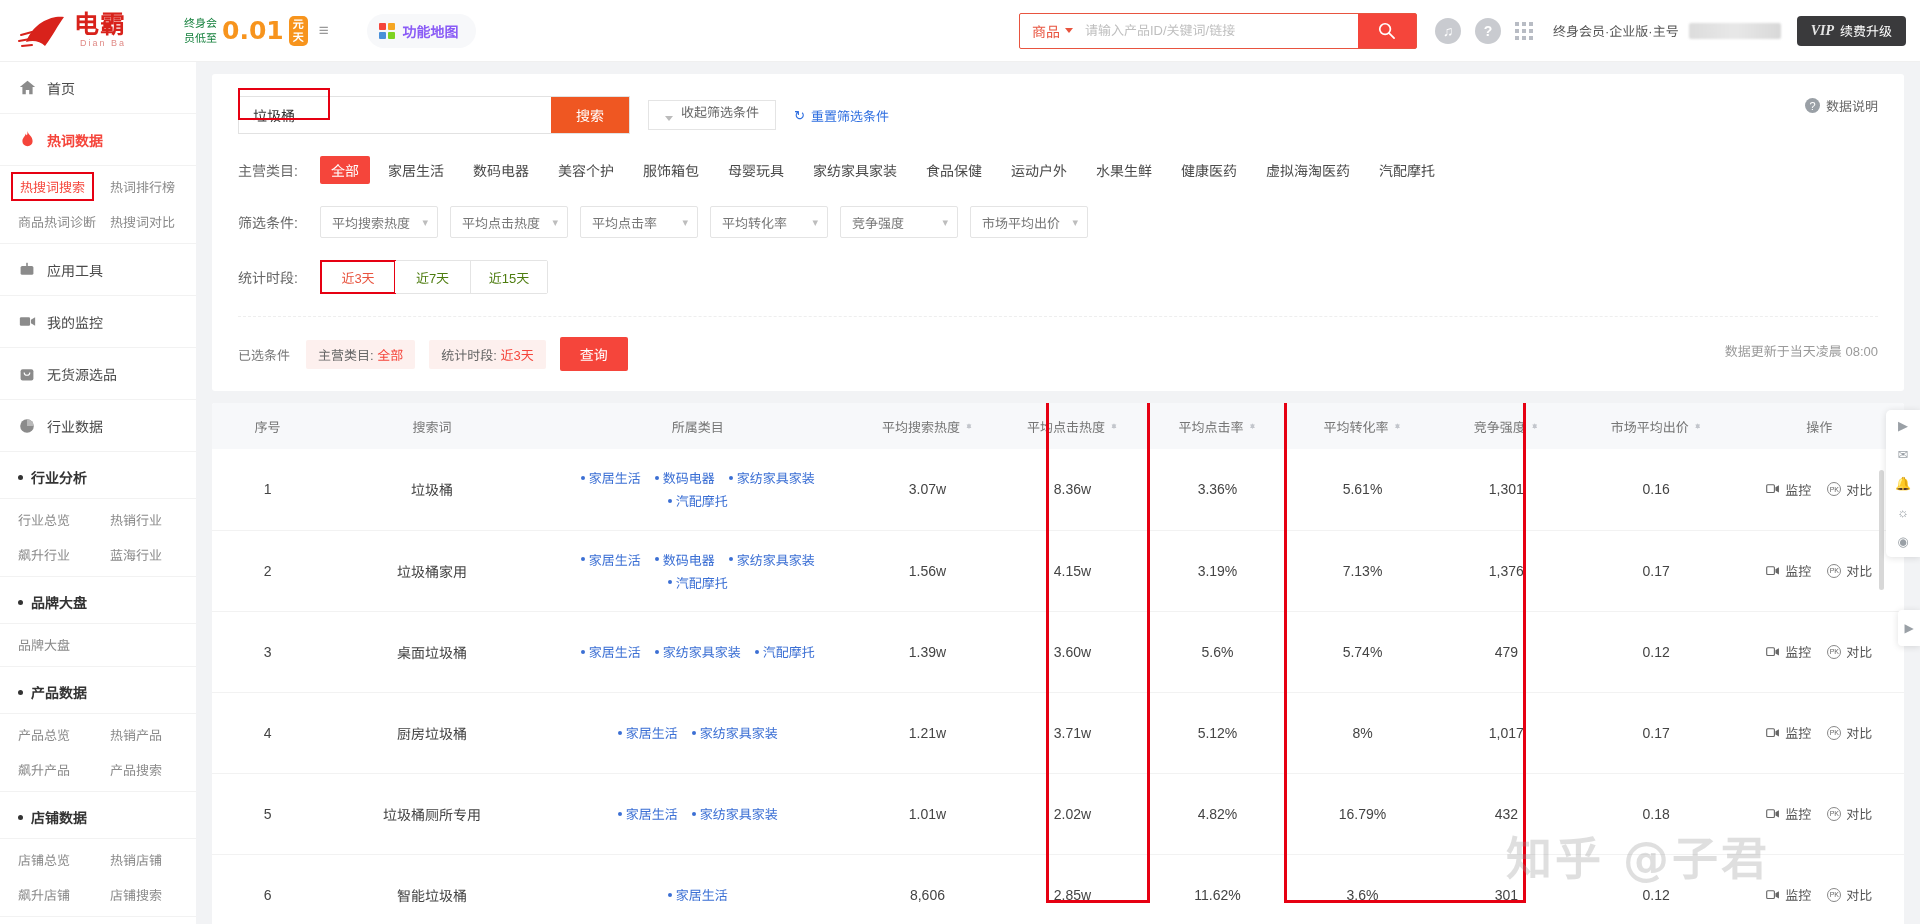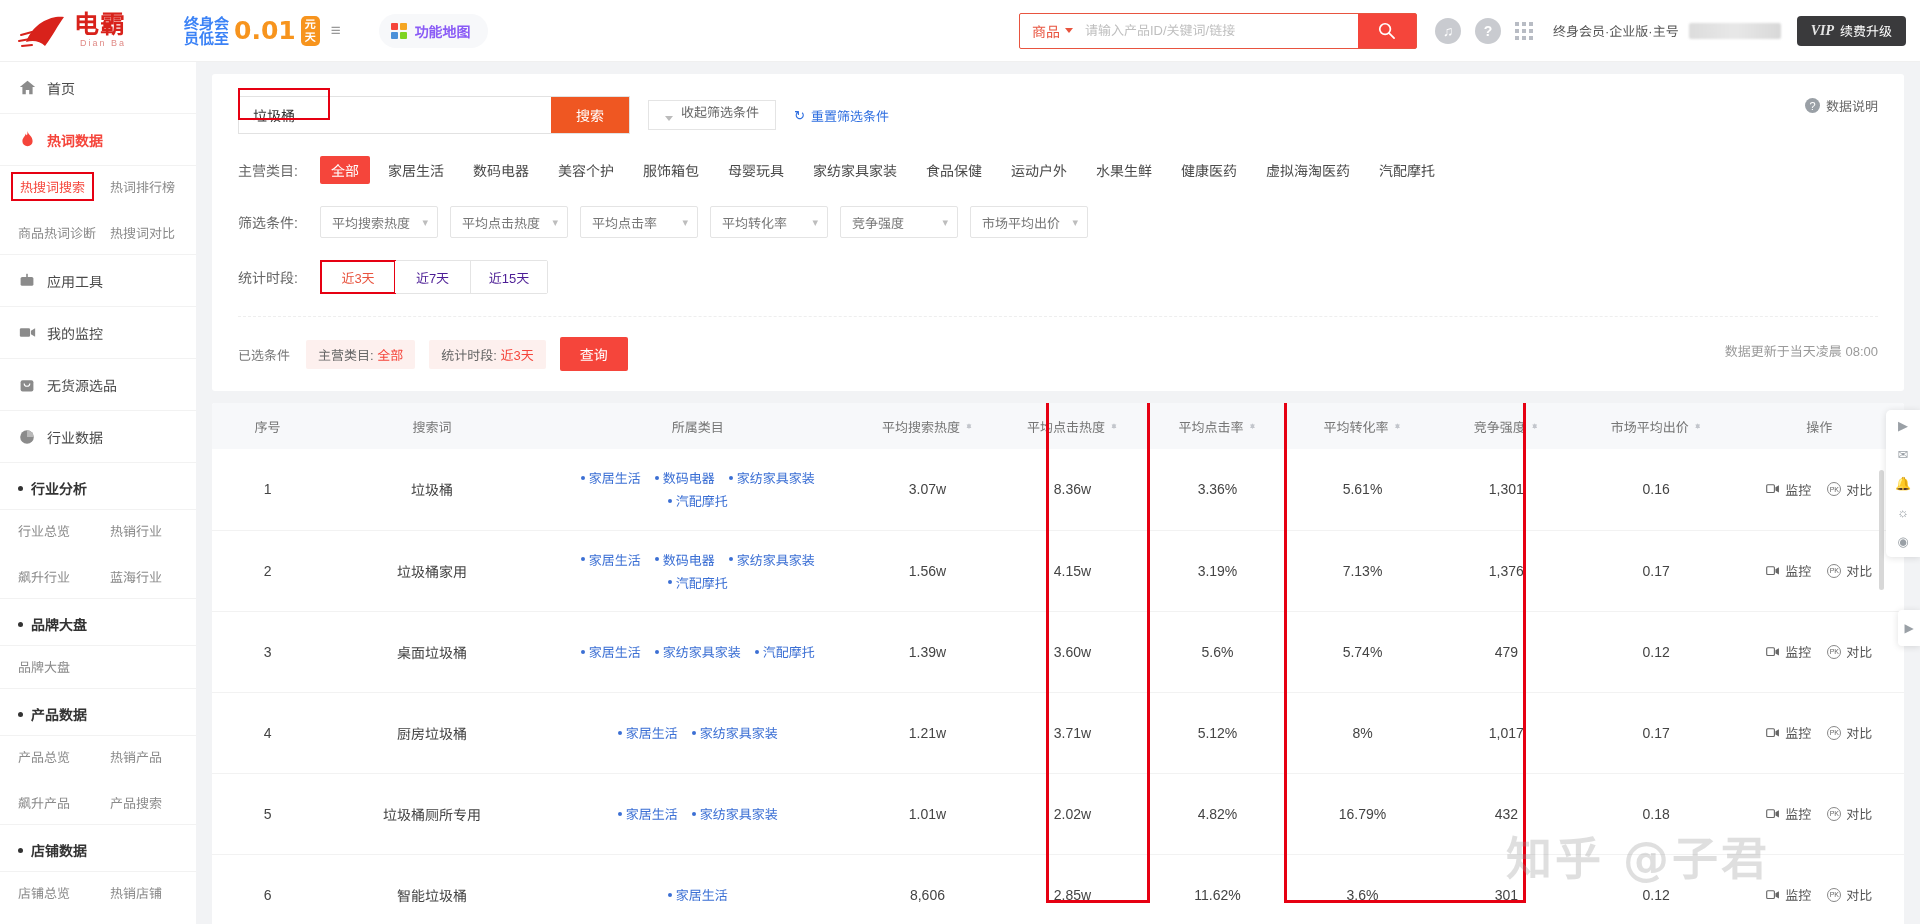--- a/index.html
+++ b/index.html
@@ -18,21 +18,21 @@
     padding: 0 14px 0 18px; flex: 0 0 62px; position: relative; z-index: 20;
     border-bottom: 1px solid #f0f0f0;
   }
   .logo-wrap { display: flex; align-items: flex-end; gap: 4px; width: 152px; }
   .logo-mark { width: 52px; height: 40px; position: relative; }
   .logo-text { display: flex; flex-direction: column; line-height: 1; padding-bottom: 3px;}
   .logo-cn { font-size: 25px; font-weight: 700; color: #d8221b; letter-spacing: 1px; font-family: "DejaVu Sans", sans-serif;}
   .logo-py { font-size: 9px; color: #e08a86; letter-spacing: 2px; margin-top: 2px; text-align: right;}
 
   .promo { display: flex; align-items: center; gap: 5px; margin-left: 14px; }
-  .promo-lines { font-size: 15px; line-height: 15px; color: #3b82f6; font-weight: 700; }
+  .promo-lines { font-size: 11px; line-height: 15px; color: #15803d; font-weight: 400; }
   .promo-price { font-size: 25px; font-weight: 700; color: #f7941d; font-family: "DejaVu Sans", sans-serif; }
   .promo-unit {
     background: #f7941d; color: #fff; font-size: 11px; font-weight: 700;
     border-radius: 5px; padding: 2px 4px; line-height: 13px; text-align: center;
   }
   .promo-list-icon { margin-left: 6px; color: #999; font-size: 17px; line-height: 1;}
 
   .funcmap {
     margin-left: 38px; height: 34px; border-radius: 18px; background: #f7f8fa;
     display: flex; align-items: center; gap: 8px; padding: 0 17px 0 12px;
@@ -75,21 +75,21 @@
   .sidebar {
     width: 196px; background: #fff; flex: 0 0 196px; padding: 0 0 10px 0;
     font-size: 14px; overflow: hidden; position: relative;
   }
   .nav-item {
     height: 52px; display: flex; align-items: center; gap: 11px; padding-left: 18px;
     color: #4a4a4a; border-bottom: 1px solid #f2f2f2; cursor: pointer;
   }
   .nav-item.active { color: #f5453b; font-weight: 600; }
   .nav-ico { width: 18px; display: flex; align-items: center; justify-content: center; }
-  .sub-grid { padding: 11px 0 12px 18px; display: grid; grid-template-columns: 92px auto; row-gap: 27px; border-bottom: 1px solid #f2f2f2; }
+  .sub-grid { padding: 11px 0 12px 18px; display: grid; grid-template-columns: 92px auto; row-gap: 16px; border-bottom: 1px solid #f2f2f2; }
   .sub-link { font-size: 13px; color: #8a8a8a; cursor: pointer; }
   .sub-link.hl { color: #f5453b; }
   .sub-hl-box { display: inline-block; border: 2px solid #e60012; padding: 3px 7px; margin: -5px 0 -5px -7px; }
   .group-title { display: flex; align-items: center; gap: 8px; padding: 15px 0 11px 18px; font-size: 14px; font-weight: 700; color: #333; border-bottom: 1px solid #f2f2f2; }
   .dot { width: 5px; height: 5px; border-radius: 50%; background: #333; display: inline-block; }
 
   
   .main { flex: 1; min-width: 0; padding: 12px 16px 0 16px; overflow: hidden; }
   .panel { background: #fff; border-radius: 3px; }
 
@@ -117,21 +117,21 @@
 
   .selects { display: flex; gap: 12px; }
   .sel {
     width: 118px; height: 32px; border: 1px solid #e4e4e4; border-radius: 2px; background: #fff;
     display: flex; align-items: center; justify-content: space-between; padding: 0 9px 0 11px;
     font-size: 13px; color: #777; cursor: pointer;
   }
   .chev { color: #bdbdbd; font-size: 11px; }
 
   .seg { display: flex; border: 1px solid #e4e4e4; border-radius: 2px; overflow: visible; }
-  .seg-item { width: 76px; height: 32px; display: flex; align-items: center; justify-content: center; font-size: 13px; color: #4c1d95; border-right: 1px solid #e4e4e4; cursor: pointer; background:#fff;}
+  .seg-item { width: 76px; height: 32px; display: flex; align-items: center; justify-content: center; font-size: 13px; color: #4d7c0f; border-right: 1px solid #e4e4e4; cursor: pointer; background:#fff;}
   .seg-item:last-child { border-right: 0; }
   .seg-item.active { color: #e8543f; border: 2px solid #e60012; height: 34px; margin: -1px; }
 
   .chosen-row { display: flex; align-items: center; gap: 14px; margin-top: 22px; padding-top: 20px; border-top: 1px dashed #eee; position: relative; }
   .chosen-label { font-size: 13px; color: #777; margin-right: 2px; }
   .chip { background: #fdf0ee; font-size: 13px; color: #666; padding: 5px 12px; border-radius: 2px; }
   .chip b { color: #f5453b; font-weight: 400; }
   .query-btn { background: #f5453b; color: #fff; font-size: 14px; padding: 7px 20px; border-radius: 2px; cursor: pointer; }
   .update-note { position: absolute; right: 0; top: 24px; font-size: 13px; color: #9a9a9a; }
 

